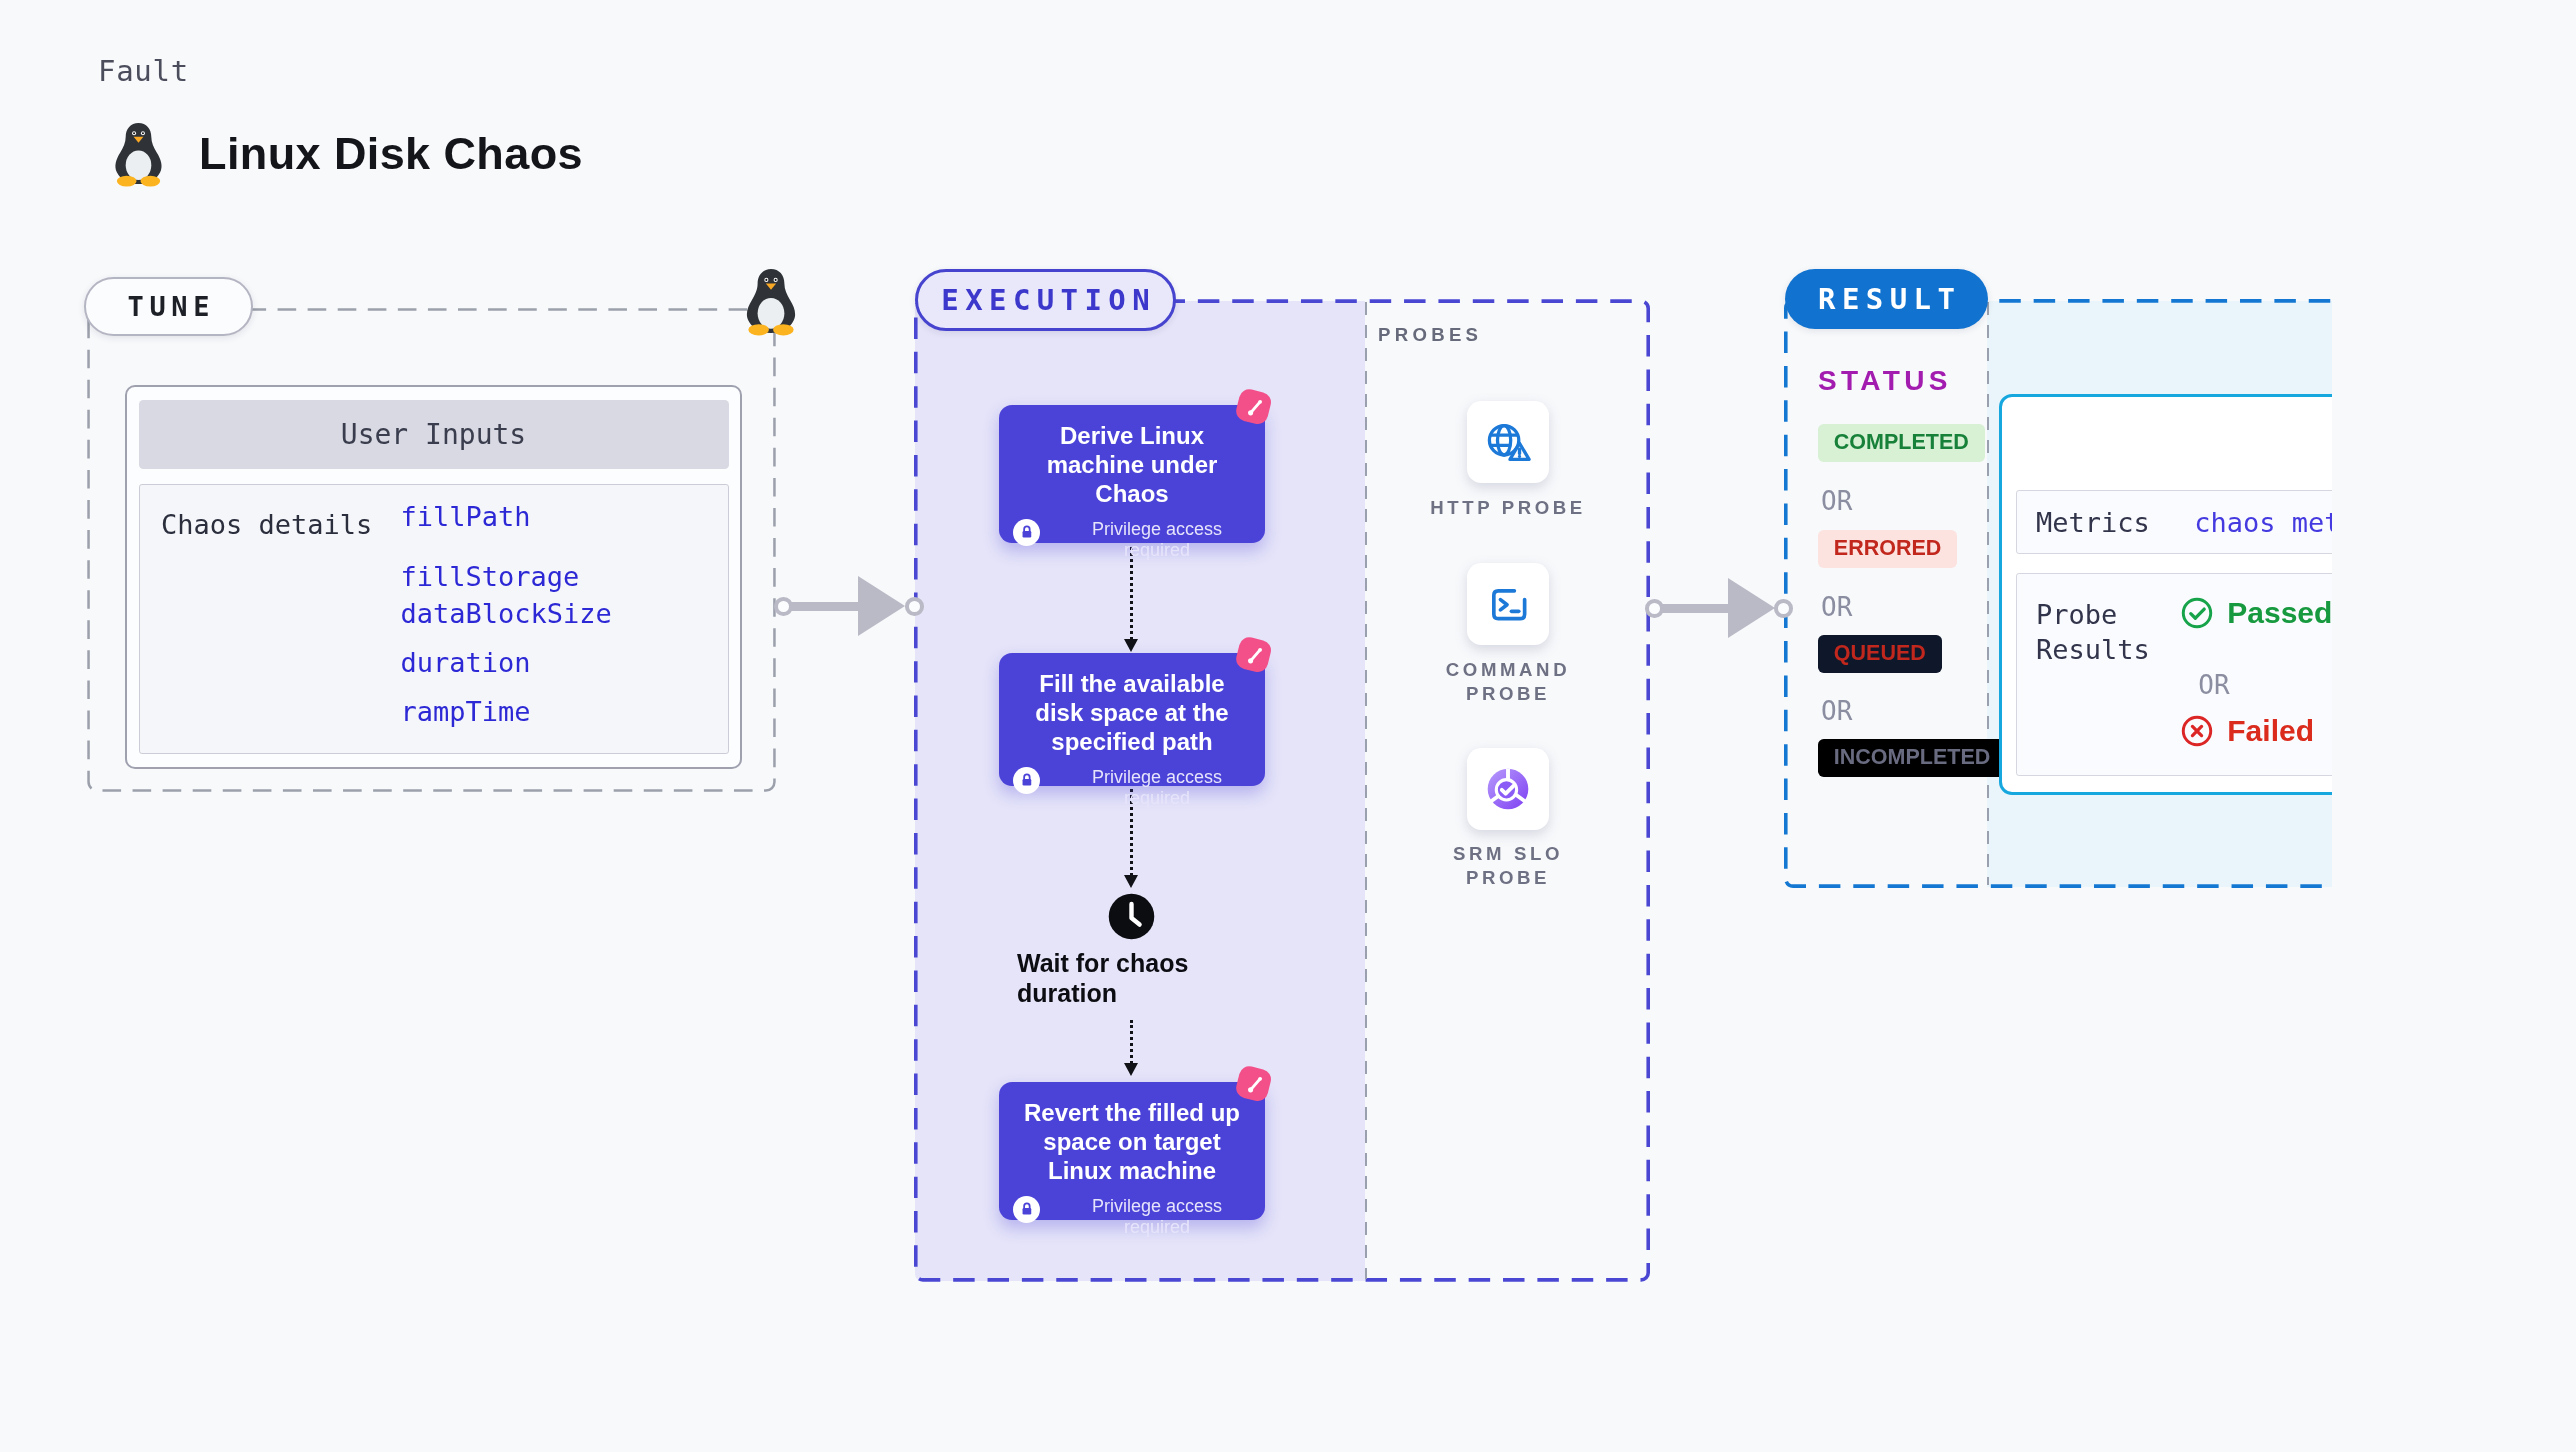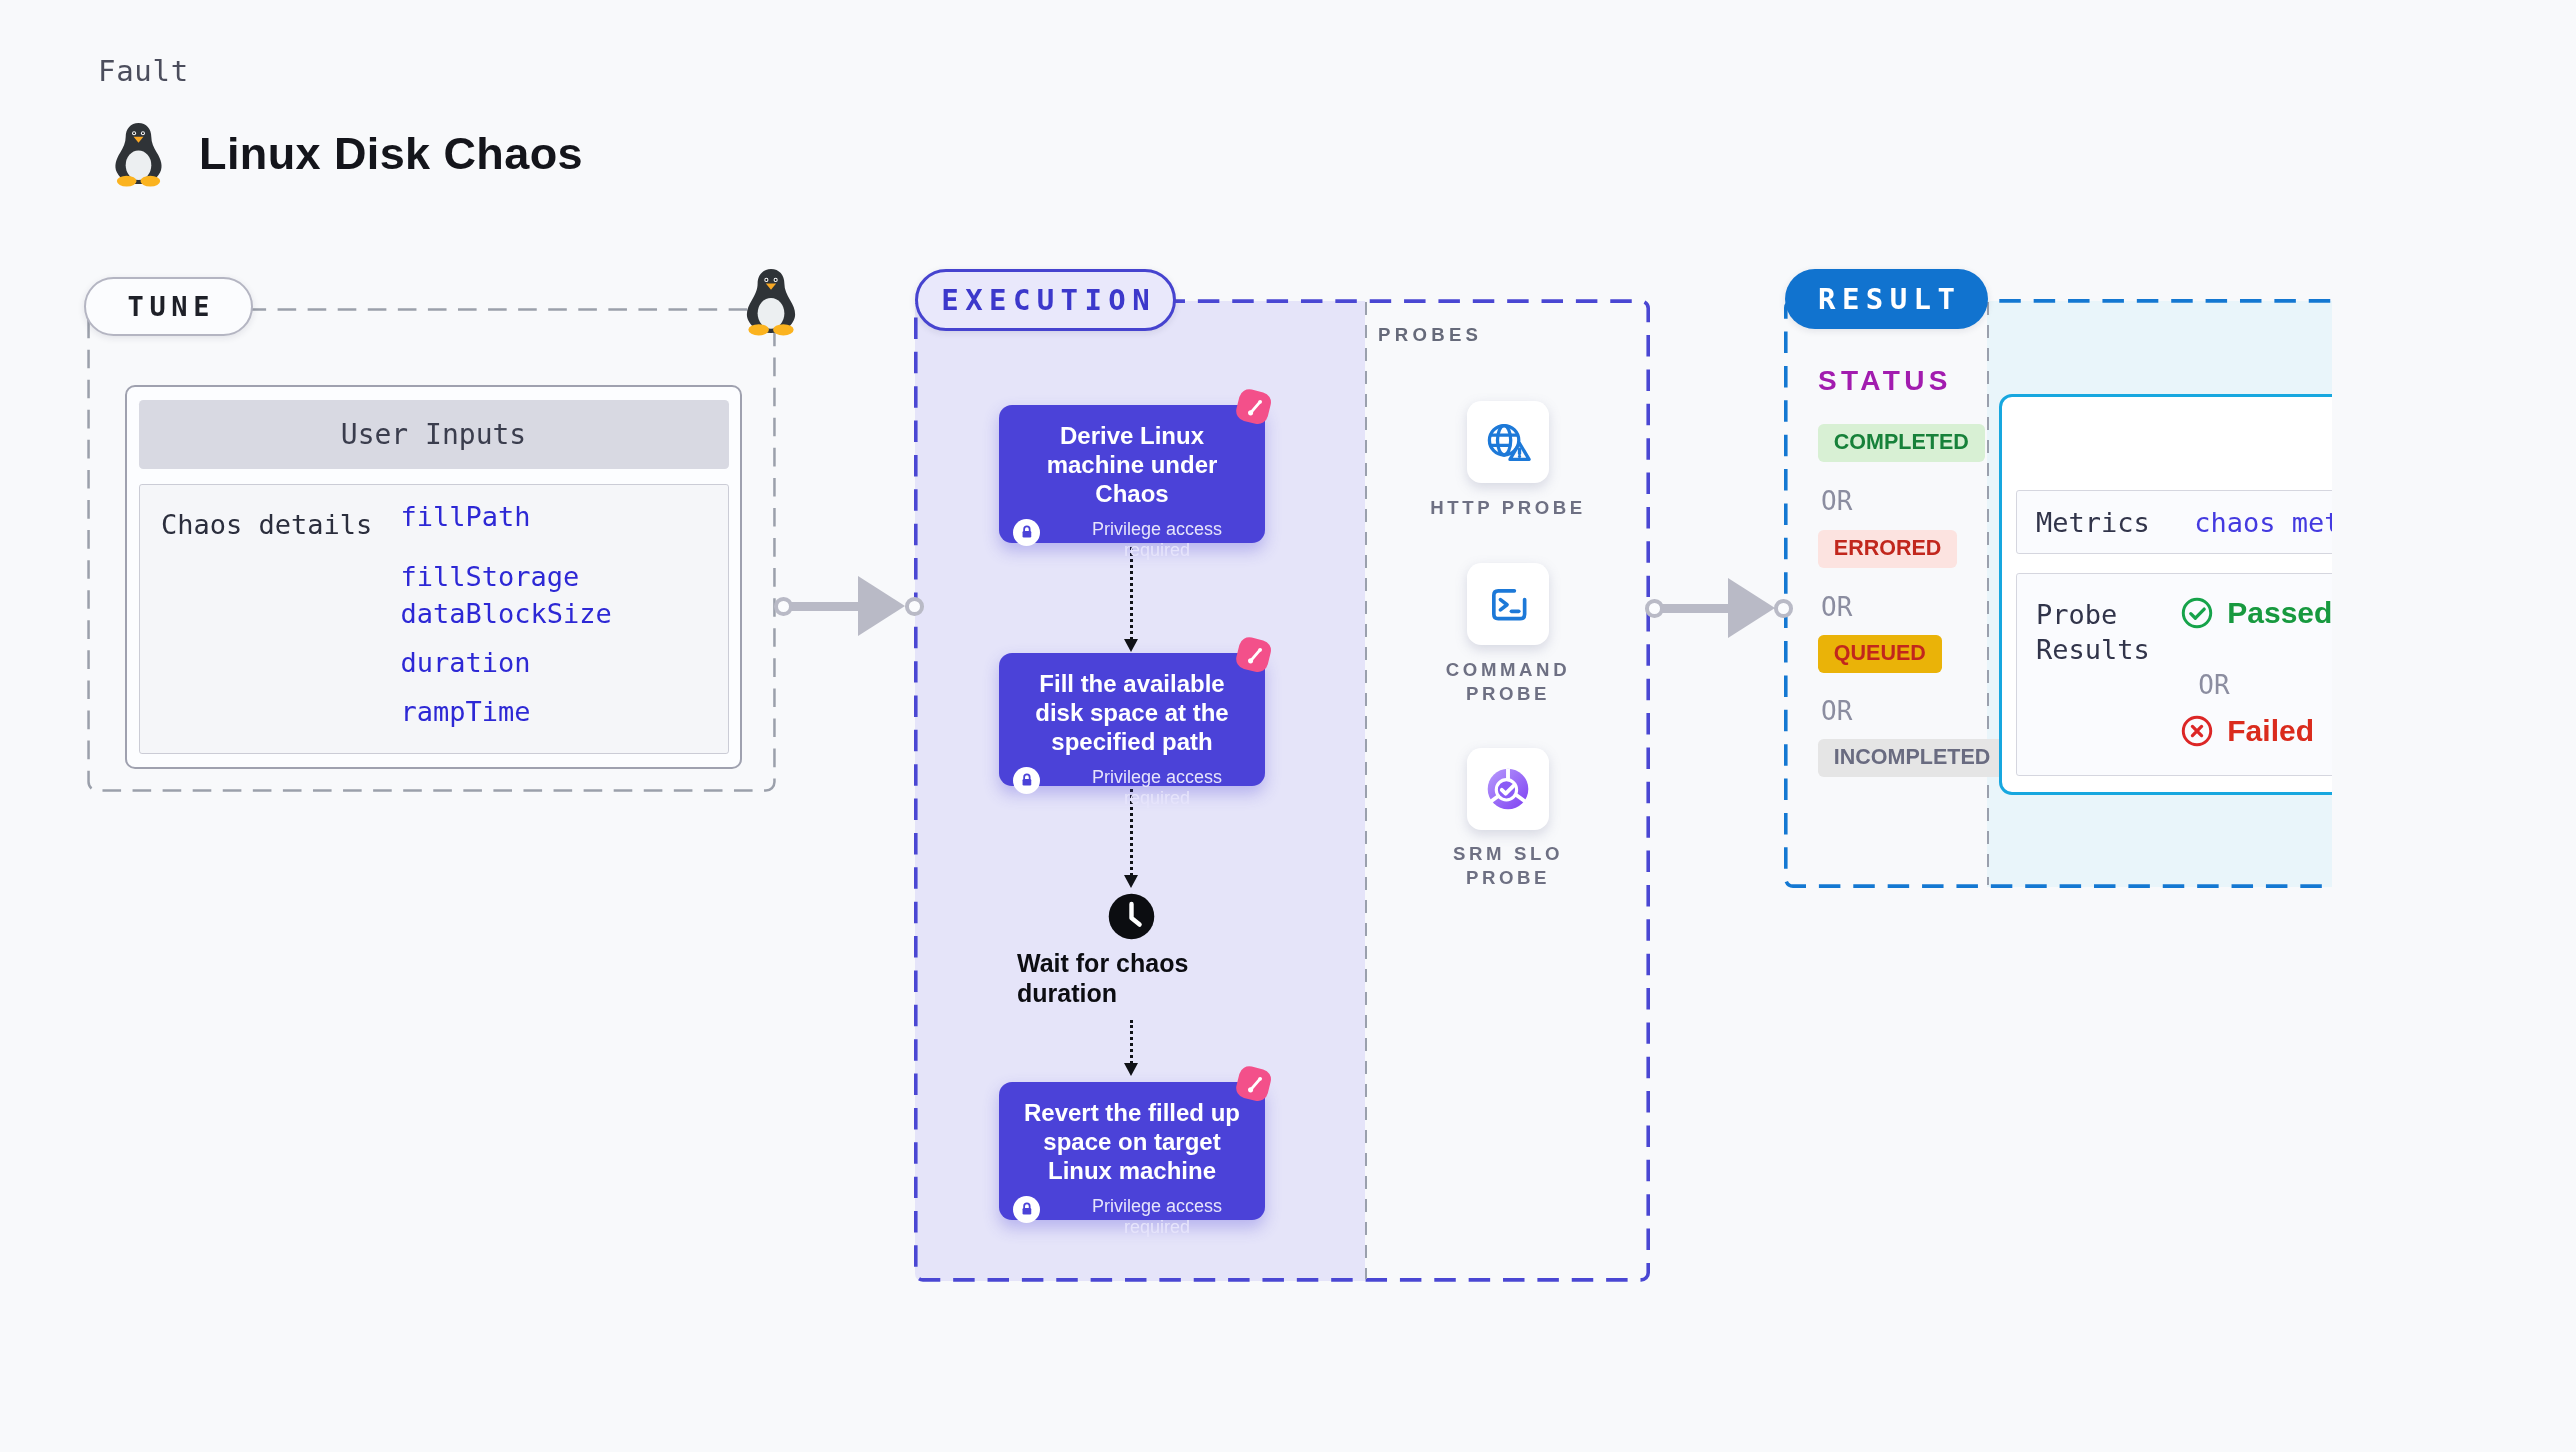--- a/index.html
+++ b/index.html
@@ -82,22 +82,22 @@
   .probe-card{left:1467px;width:82px;height:82px;background:#fff;border-radius:14.3px;z-index:4;
               box-shadow:0 4.3px 11.5px rgba(120,125,160,.25);display:flex;align-items:center;justify-content:center;}
   .probe-name{left:1422px;width:172px;text-align:center;font-size:18.6px;font-weight:bold;letter-spacing:3.6px;
               color:#6e7083;line-height:1.3;z-index:4;}
 
   
   .status-label{left:1818px;top:365px;font-size:28px;font-weight:bold;letter-spacing:4.3px;color:#a21caf;z-index:4;}
   .badge{position:absolute;left:1818px;padding:6.4px 15.8px;border-radius:5.7px;font-size:21.5px;font-weight:bold;z-index:4;white-space:nowrap;}
   .badge.completed{background:#d8f0d4;color:#17813a;}
   .badge.errored{background:#fce3e0;color:#c1271d;}
-  .badge.queued{background:#eab308;color:#c1271d;}
-  .badge.incompleted{background:#e5e5e5;color:#696b80;}
+  .badge.queued{background:#0f172a;color:#c1271d;}
+  .badge.incompleted{background:#000000;color:#696b80;}
   .or-label{position:absolute;left:1821px;font-size:26px;color:#8b8da0;z-index:4;}
 
   .output-card{left:1999px;top:394px;width:473px;height:401px;background:#fff;border:3.6px solid var(--cyan-border);
                border-radius:13px;z-index:4;}
   .out-header{position:absolute;left:14.3px;top:14.3px;right:14.3px;height:63px;background:#d5d6e0;border-radius:4.3px;
               display:flex;align-items:center;justify-content:center;font-size:30px;color:#6d7080;}
   .out-row{position:absolute;left:14.3px;right:14.3px;background:#fafbfe;border:1.4px solid #d5d6df;border-radius:2.9px;}
   .out-metrics{top:93px;height:64px;}
   .out-probes{top:176px;bottom:15.8px;}
   .metrics-label{position:absolute;left:18.6px;top:0;height:100%;display:flex;align-items:center;font-size:27px;color:#31344a;}

